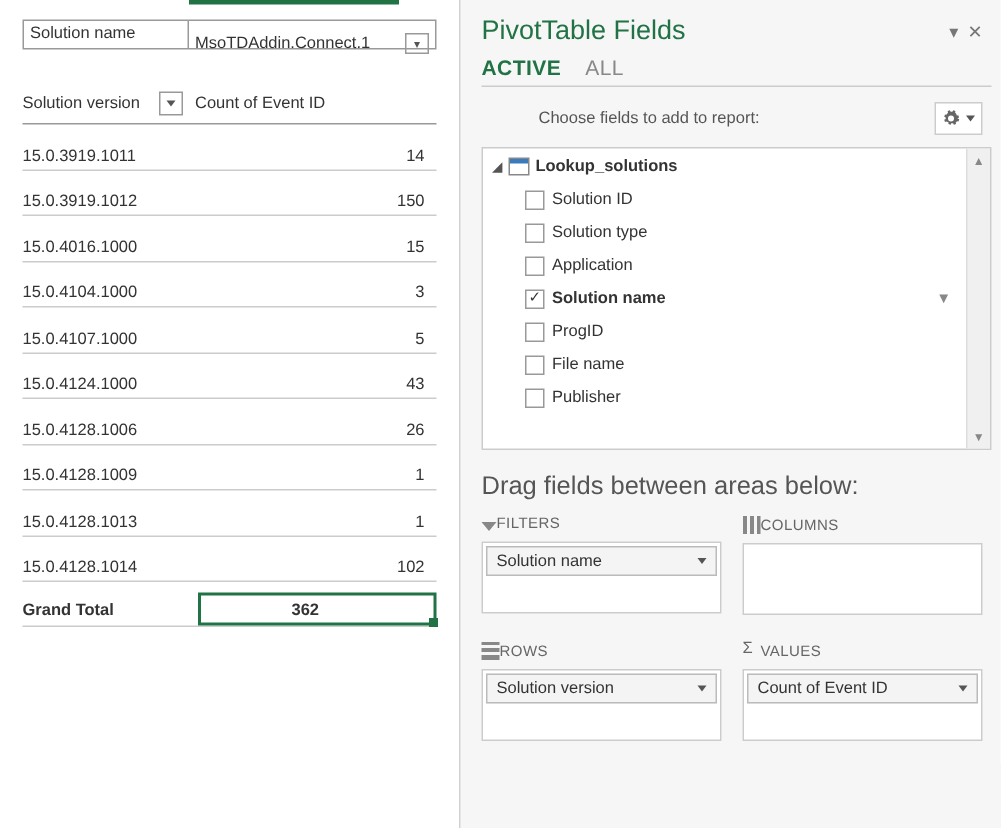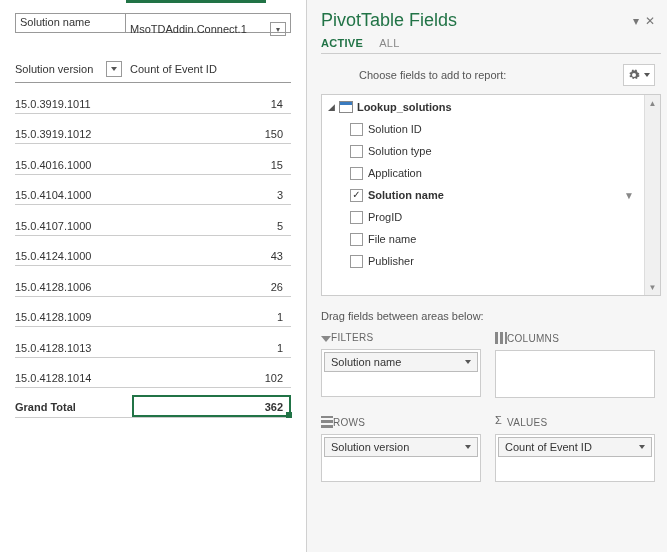--- a/index.html
+++ b/index.html
@@ -14,49 +14,49 @@
   .header-row { display: flex; border-bottom: 1px solid #999; height: 28px; align-items: center; }
   .header-col1 { width: 109px; display: flex; align-items: center; justify-content: space-between; padding: 0 2px 0 0; font-size: 11px; }
   .header-col2 { flex: 1; padding-left: 6px; font-size: 11px; }
   .dd-btn { width: 16px; height: 16px; border: 1px solid #999; display: flex; align-items: center; justify-content: center; cursor: pointer; }
   .dd-btn::after { content: ""; border-left: 3px solid transparent; border-right: 3px solid transparent; border-top: 4px solid #555; }
   .data-row { display: flex; border-bottom: 1px solid #ccc; height: 30.5px; align-items: flex-end; padding-bottom: 3px; gap: 10px; }
   .data-row .c1 { width: 109px; font-size: 11px; }
   .data-row .c2 { flex: 1; text-align: right; padding-right: 8px; font-size: 11px; }
   .total-row { display: flex; height: 30px; align-items: flex-end; padding-bottom: 4px; font-weight: bold; border-bottom: 1px solid #ccc;}
   .total-row .c1 { width: 109px; font-size: 11px; }
-  .total-row .c2 { flex: 1; text-align: right; padding-right: 8px; font-size: 11px; position: relative; }
+  .total-row .c2 { flex: 1; text-align: center; padding-right: 8px; font-size: 11px; position: relative; }
   .selected-cell { position: absolute; right: 0; top: -6px; width: 159px; height: 22px; border: 2px solid #217346; pointer-events: none;}
   .sel-dot { position:absolute; right:-3px; bottom:-3px; width:6px; height:6px; background:#217346;}
   .right-pane { flex: 1; background: #f6f6f6; display: flex; flex-direction: column; padding: 10px 6px 12px 14px; }
   .pane-header { display: flex; justify-content: space-between; margin-bottom: 6px; }
   .pane-title { color: #217346; font-size: 18px; font-weight: normal; }
   .pane-ctrl { display:flex; align-items:center; gap:6px; color:#777; font-size:12px; padding-right:6px;}
-  .tabs { display: flex; gap: 16px; border-bottom: 1px solid #ccc; margin-bottom: 10px; font-size: 11px; }
+  .tabs { display: flex; gap: 16px; border-bottom: 1px solid #ccc; margin-bottom: 10px; font-size: 14px; }
   .tab { padding-bottom: 4px; color: #888; cursor: pointer; letter-spacing: 0.3px;}
   .tab.active { color: #217346; font-weight: bold; }
   .prompt-row { display: flex; justify-content: space-between; align-items: center; margin-bottom: 8px; padding-right: 6px; margin-left: 38px;}
   .prompt { font-size: 11px; color: #555; }
   .gear-btn { width: 32px; height: 22px; border: 1px solid #ccc; background: #fff; display: flex; align-items: center; justify-content: center; gap: 2px; cursor:pointer;}
   .gear-btn::after{ content:""; border-left:3px solid transparent; border-right:3px solid transparent; border-top:4px solid #555; margin-left:2px;}
   .field-list { border: 1px solid #ccc; background: #fff; height: 202px; display: flex; overflow:hidden; }
   .field-scroll { flex:1; padding-top:4px; }
   .scrollbar { width: 16px; background: #f0f0f0; border-left: 1px solid #ddd; display:flex; flex-direction:column; justify-content:space-between; align-items:center;}
   .sb-arrow { width:100%; height:16px; display:flex; align-items:center; justify-content:center; color:#888; font-size:8px; cursor:pointer;}
   .table-node { display: flex; align-items: center; gap: 4px; padding: 2px 4px 5px 6px; font-size: 11px;}
   .tri { font-size: 9px; color: #555; }
   .table-icon { width: 14px; height: 12px; background: linear-gradient(#fff,#fff); border:1px solid #888; position:relative;}
   .table-icon::before { content:""; position:absolute; top:0; left:0; right:0; height:3px; background:#3a7bbf;}
   .field-item { display: flex; align-items: center; gap: 5px; padding: 2px 6px 2px 28px; font-size: 11px; height:22px; justify-content: space-between;}
   .field-left { display:flex; gap:5px;}
   .chk { width: 13px; height: 13px; border: 1px solid #999; display: flex; align-items: center; justify-content: center; background:#fff;}
   .chk.checked::after { content:"✓"; font-size: 10px; color: #333; line-height:1;}
   .txt-bold { font-weight: bold; }
   .funnel-mini { color:#888; font-size:10px; padding-right:4px;}
-  .drag-label { font-size: 11px; color: #555; margin: 14px 0 10px 0; }
+  .drag-label { font-size: 17px; color: #555; margin: 14px 0 10px 0; }
   .areas { display: grid; grid-template-columns: 1fr 1fr; gap: 14px 14px; padding-right:6px;}
   .area { height: 70px; }
   .area-header { display: flex; align-items: center; gap: 0; font-size: 10px; color: #666; padding-bottom: 6px; letter-spacing:0.3px;}
   .area-box { border: 1px solid #ccc; background: #fff; height: 48px; padding: 2px;}
   .pill { height: 20px; border: 1px solid #bbb; background: #f4f4f4; display: flex; align-items: center; justify-content: space-between; padding: 0 2px 0 6px; font-size: 11px; min-width: 140px;}
   .pill-dd { width:14px; height:14px; display:flex; align-items:center; justify-content:center; cursor:pointer;}
   .pill-dd::after { content:""; border-left:3px solid transparent; border-right:3px solid transparent; border-top:4px solid #555;}
   .ico-filter, .ico-cols, .ico-rows, .ico-vals { width:12px; height:12px; display:inline-block; position:relative;}
   .ico-filter { border-top:6px solid #888; border-left:5px solid transparent; border-right:5px solid transparent; width:0; height:0; margin-top:2px;}
   .ico-cols { background: repeating-linear-gradient(90deg,#888,#888 3px,transparent 3px,transparent 5px);}

